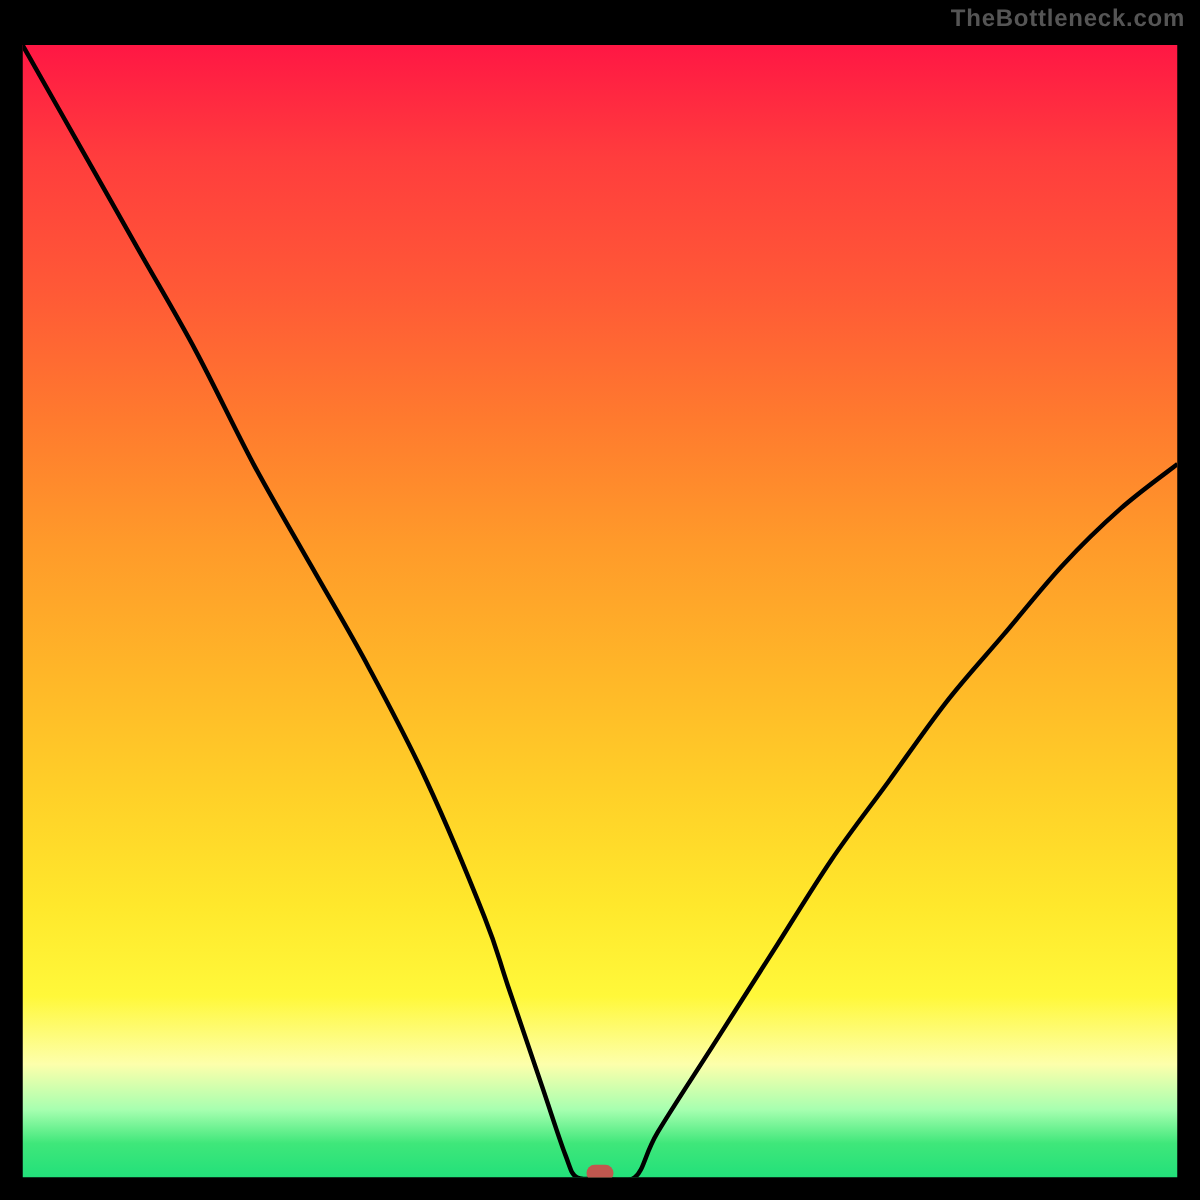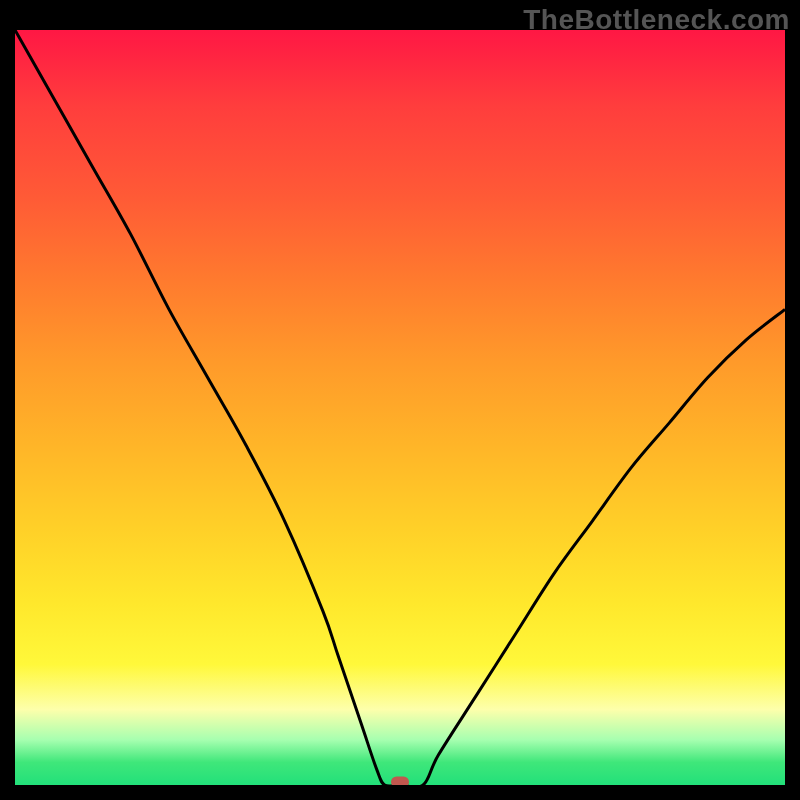--- a/index.html
+++ b/index.html
@@ -15,21 +15,21 @@
     position: relative;
     width: 800px;
     height: 800px;
     background: #000;
   }
   .watermark {
     position: absolute;
     top: 4px;
     right: 10px;
     color: #555;
-    font-size: 28px;
+    font-size: 16px;
     font-weight: bold;
     letter-spacing: 0.5px;
     z-index: 10;
   }
   .plot-area {
     position: absolute;
     left: 15px;
     top: 30px;
     width: 770px;
     height: 755px;

